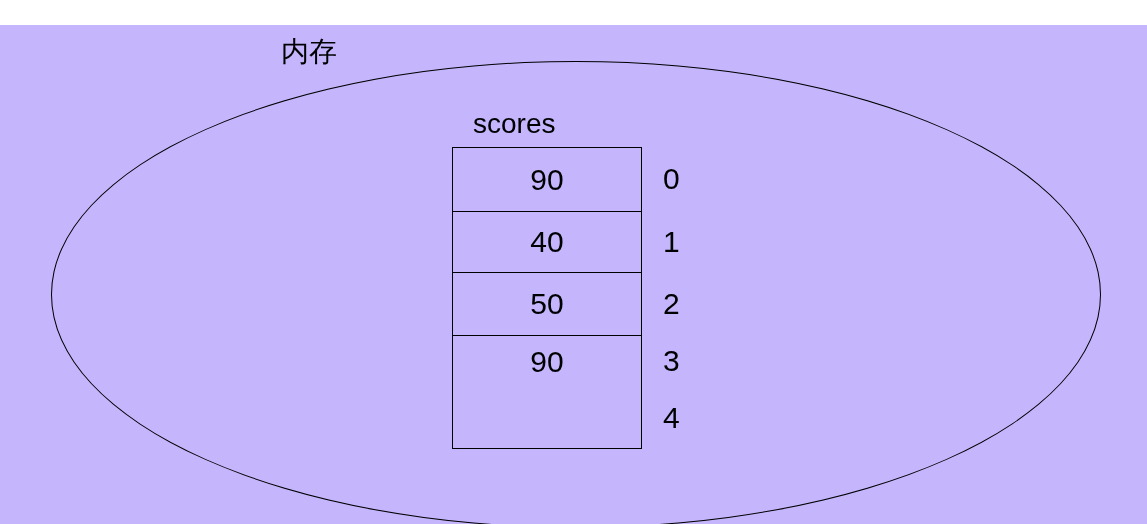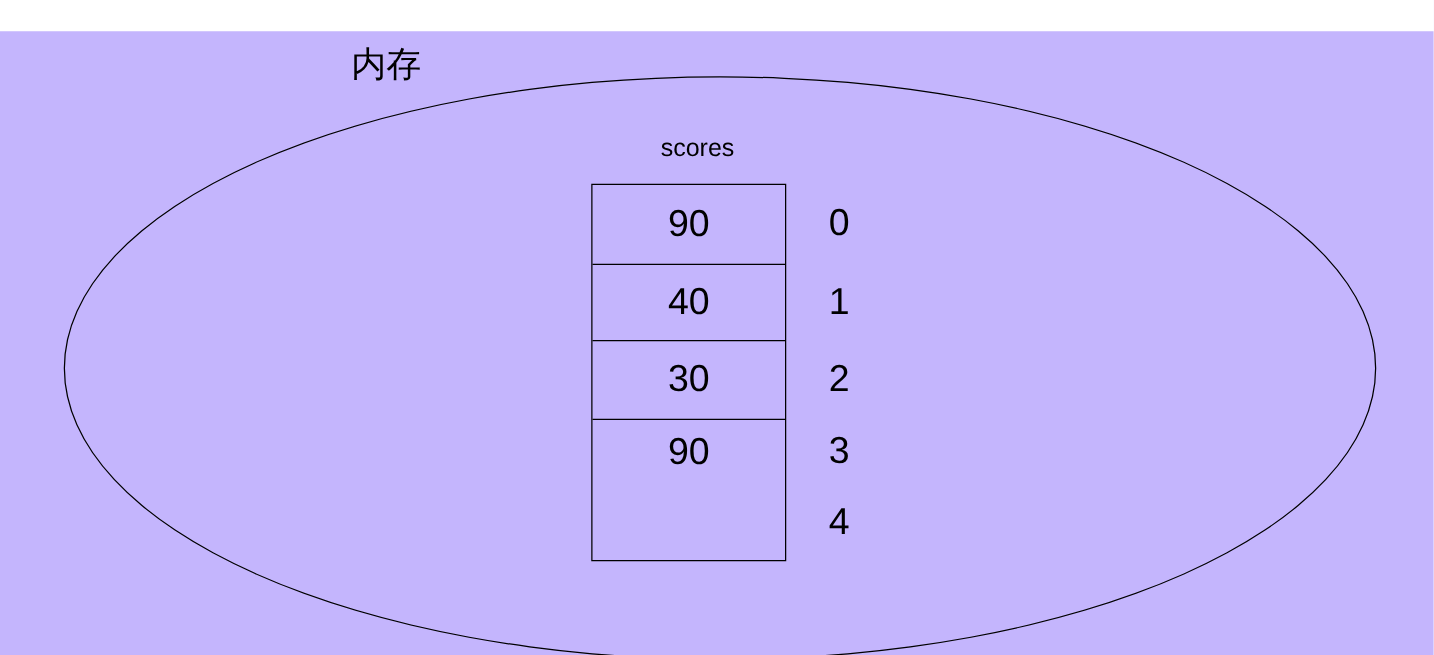--- a/index.html
+++ b/index.html
@@ -35,30 +35,29 @@
     font-size: 28px;
     line-height: 1.2;
     color: #000000;
     white-space: nowrap;
   }
   .array-title {
     position: absolute;
     left: 473px;
     top: 82px;
     width: 170px;
-    text-align: center;
-    font-size: 20px;
+    font-size: 28px;
     line-height: 1.2;
     color: #000000;
   }
   .array-box {
     position: absolute;
-    left: 473px;
+    left: 452px;
     top: 122px;
-    width: 156px;
+    width: 190px;
     height: 302px;
     border: 1px solid #000000;
     box-sizing: border-box;
     display: grid;
     grid-template-rows: 64px 61px 63px 52px 1fr;
   }
   .array-cell {
     border-bottom: 1px solid #000000;
     display: flex;
     align-items: center;
@@ -102,21 +101,21 @@
   <div class="array-title">scores</div>
 
   <div class="array-box">
     <div class="array-cell">
       <span class="cell-value">90</span>
     </div>
     <div class="array-cell">
       <span class="cell-value">40</span>
     </div>
     <div class="array-cell">
-      <span class="cell-value">30</span>
+      <span class="cell-value">50</span>
     </div>
     <div class="array-cell">
       <span class="cell-value">90</span>
     </div>
   </div>
 
   <div class="index-column">
     <div class="index-label">0</div>
     <div class="index-label">1</div>
     <div class="index-label">2</div>

